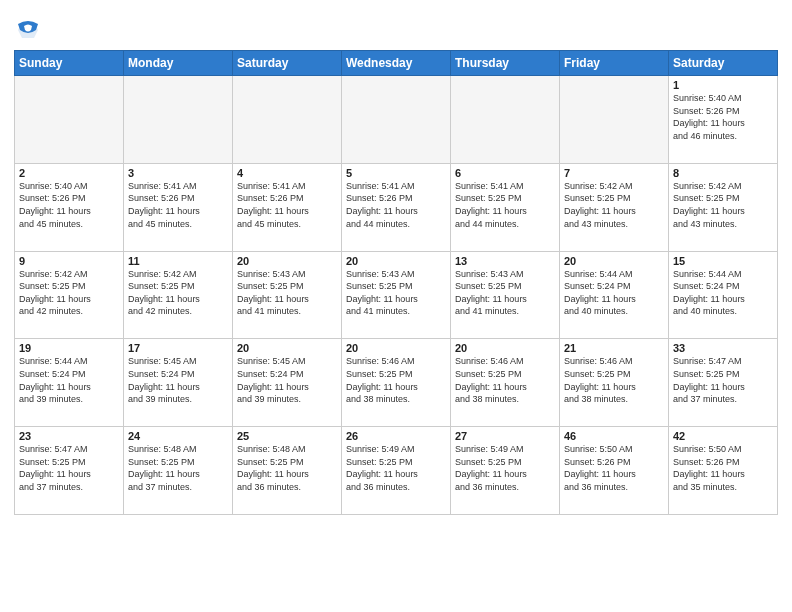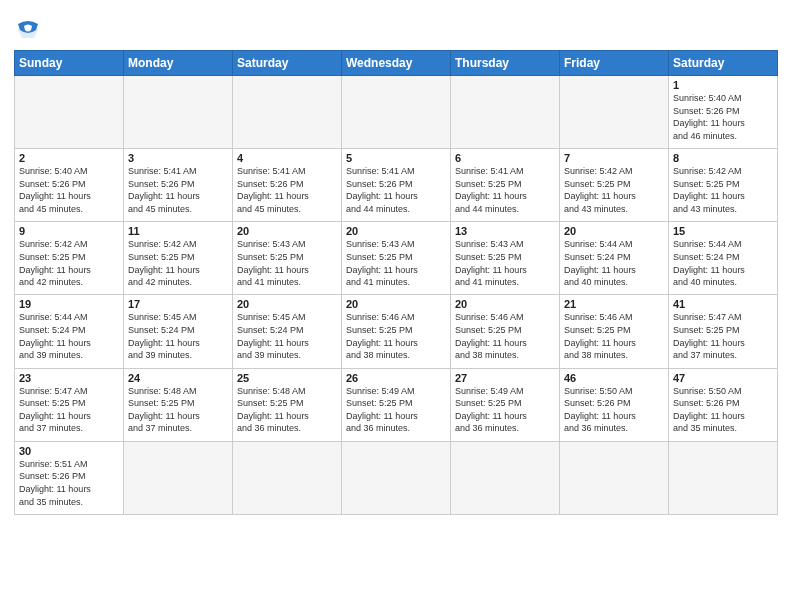--- a/index.html
+++ b/index.html
@@ -291,21 +291,21 @@
 and 38 minutes.</div>
           </td>
           <td>
             <span class="day-num">21</span>
             <div class="day-info" style="white-space: pre-line;">Sunrise: 5:46 AM
 Sunset: 5:25 PM
 Daylight: 11 hours
 and 38 minutes.</div>
           </td>
           <td>
-            <span class="day-num">41</span>
+            <span class="day-num">33</span>
             <div class="day-info" style="white-space: pre-line;">Sunrise: 5:47 AM
 Sunset: 5:25 PM
 Daylight: 11 hours
 and 37 minutes.</div>
           </td>
         </tr>
         <tr>
           <td>
             <span class="day-num">23</span>
             <div class="day-info" style="white-space: pre-line;">Sunrise: 5:47 AM
@@ -342,37 +342,22 @@
 and 36 minutes.</div>
           </td>
           <td>
             <span class="day-num">46</span>
             <div class="day-info" style="white-space: pre-line;">Sunrise: 5:50 AM
 Sunset: 5:26 PM
 Daylight: 11 hours
 and 36 minutes.</div>
           </td>
           <td>
-            <span class="day-num">47</span>
+            <span class="day-num">42</span>
             <div class="day-info" style="white-space: pre-line;">Sunrise: 5:50 AM
 Sunset: 5:26 PM
 Daylight: 11 hours
 and 35 minutes.</div>
           </td>
-        </tr>
-        <tr>
-          <td>
-            <span class="day-num">30</span>
-            <div class="day-info" style="white-space: pre-line;">Sunrise: 5:51 AM
-Sunset: 5:26 PM
-Daylight: 11 hours
-and 35 minutes.</div>
-          </td>
-          <td class="empty"></td>
-          <td class="empty"></td>
-          <td class="empty"></td>
-          <td class="empty"></td>
-          <td class="empty"></td>
-          <td class="empty"></td>
         </tr>
       </tbody>
   </table>
 </div>
 
 </body></html>

